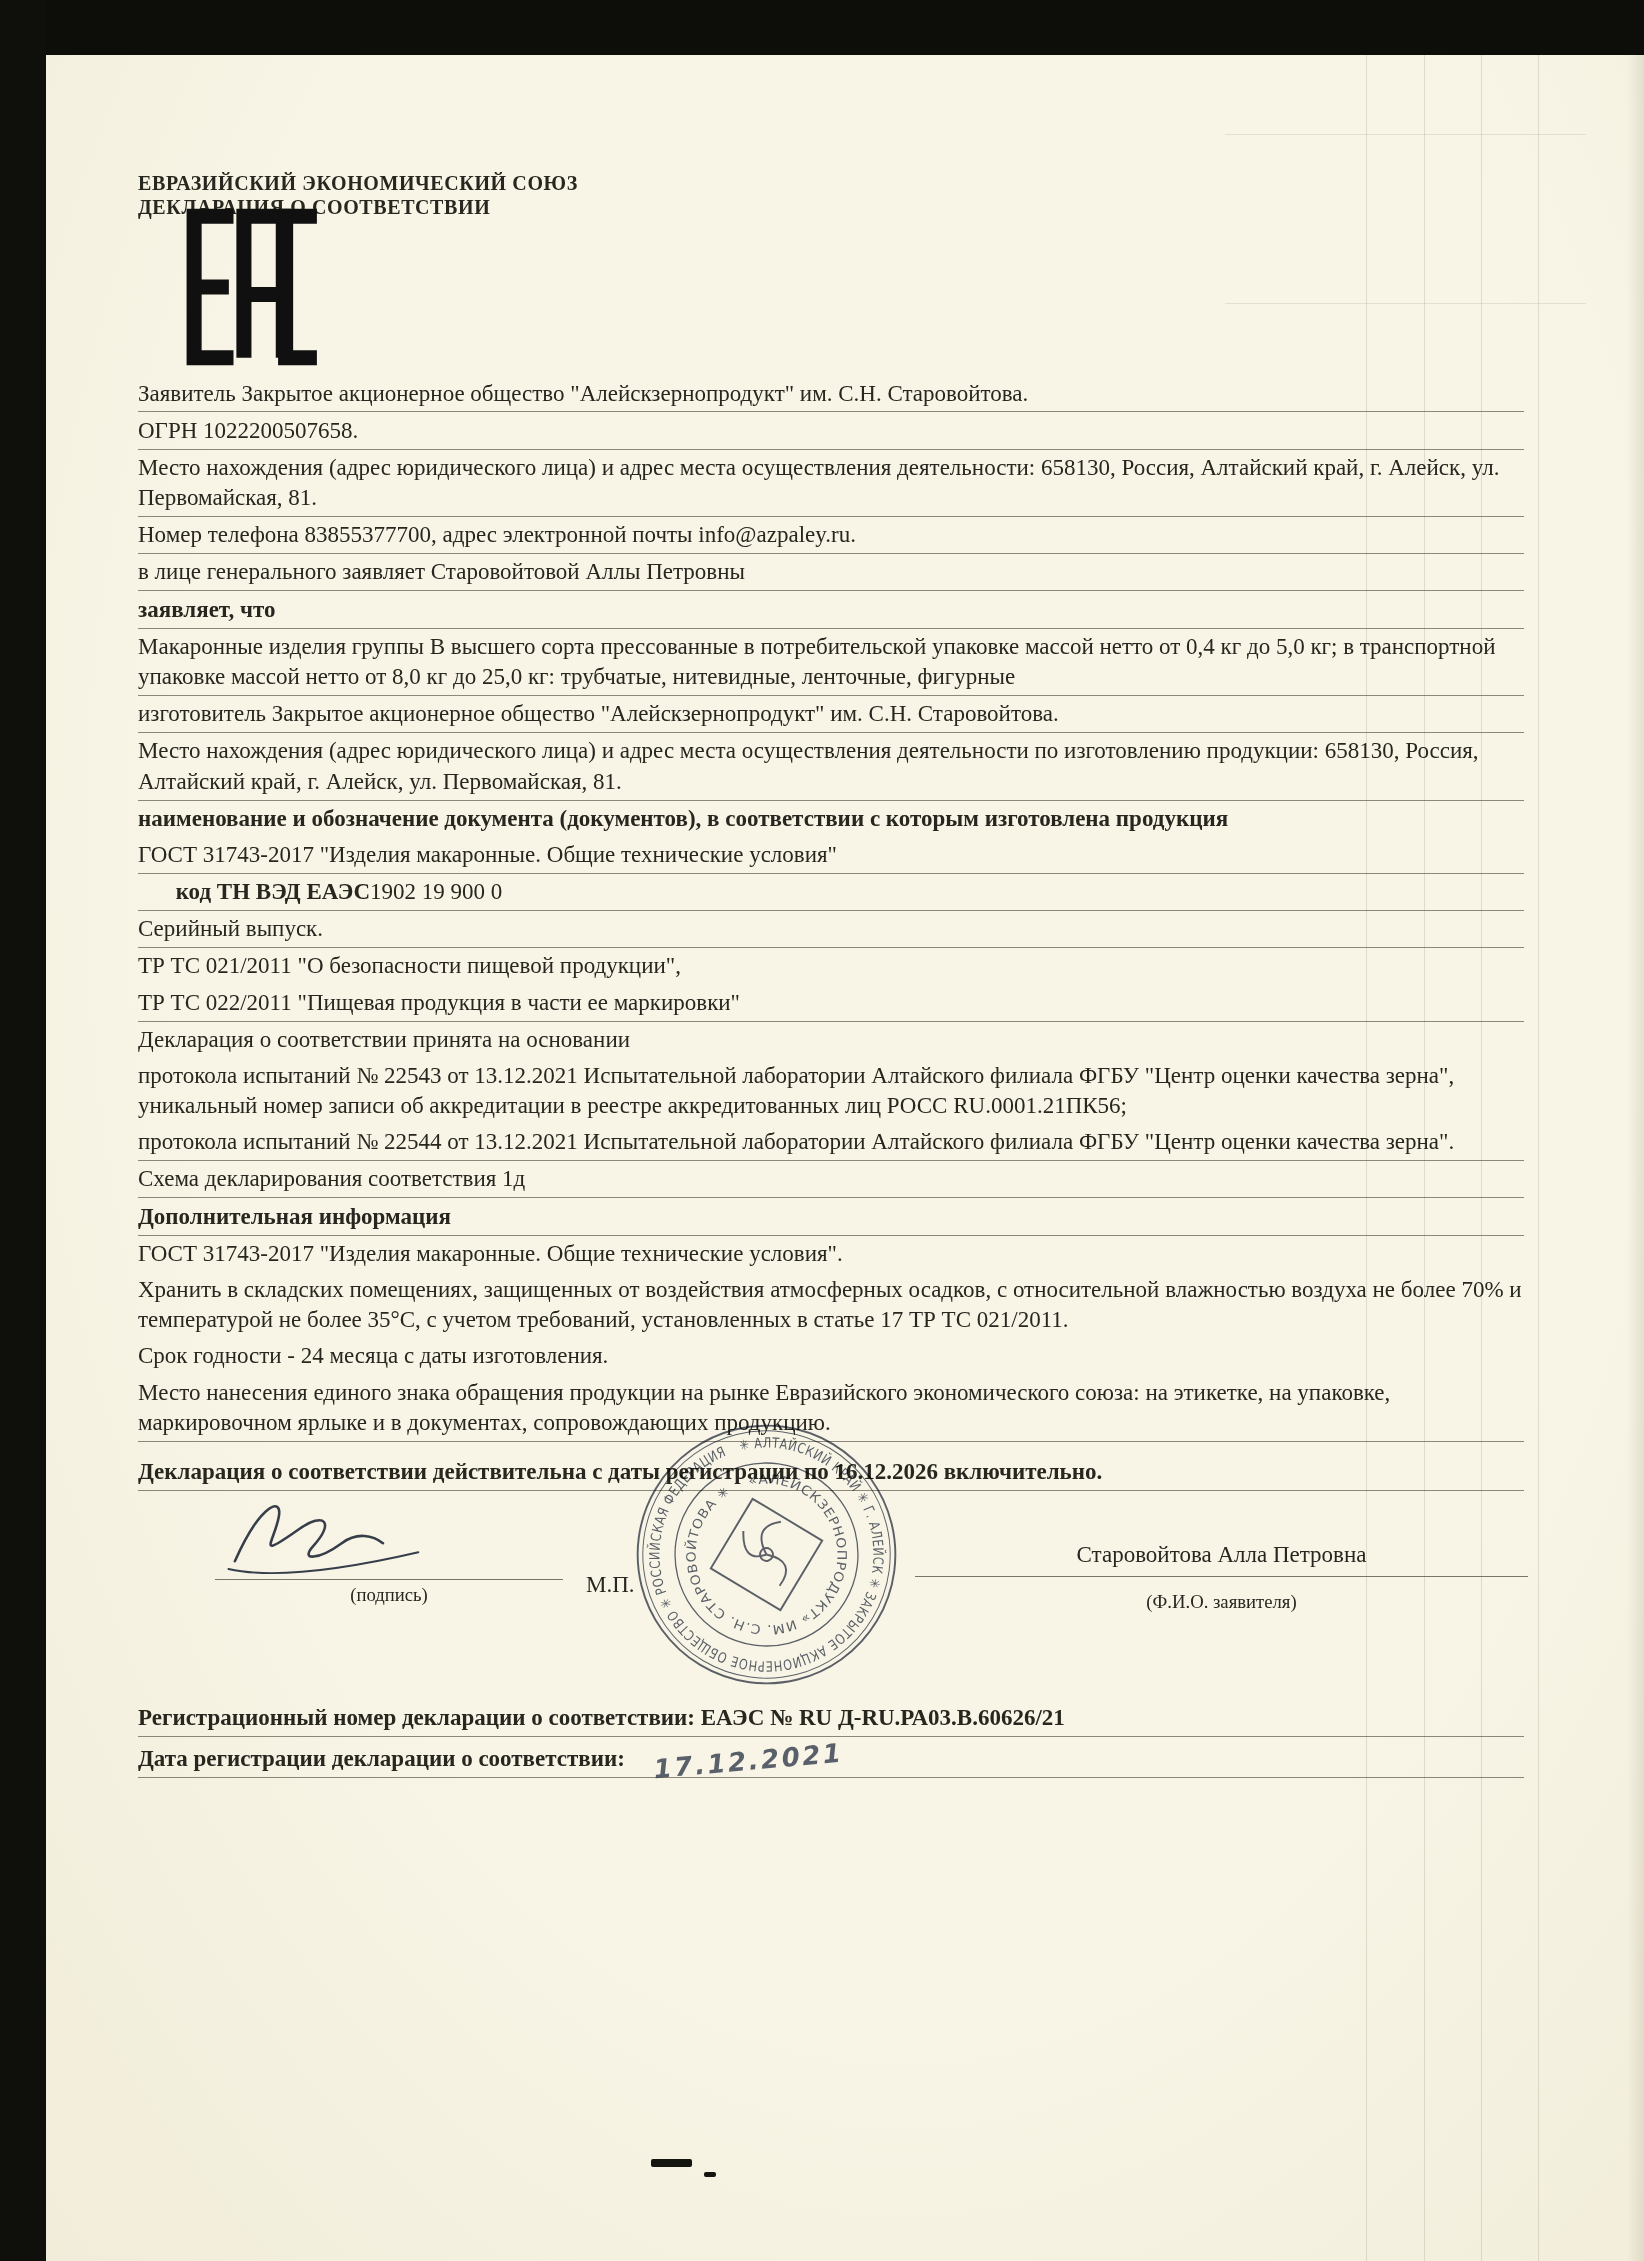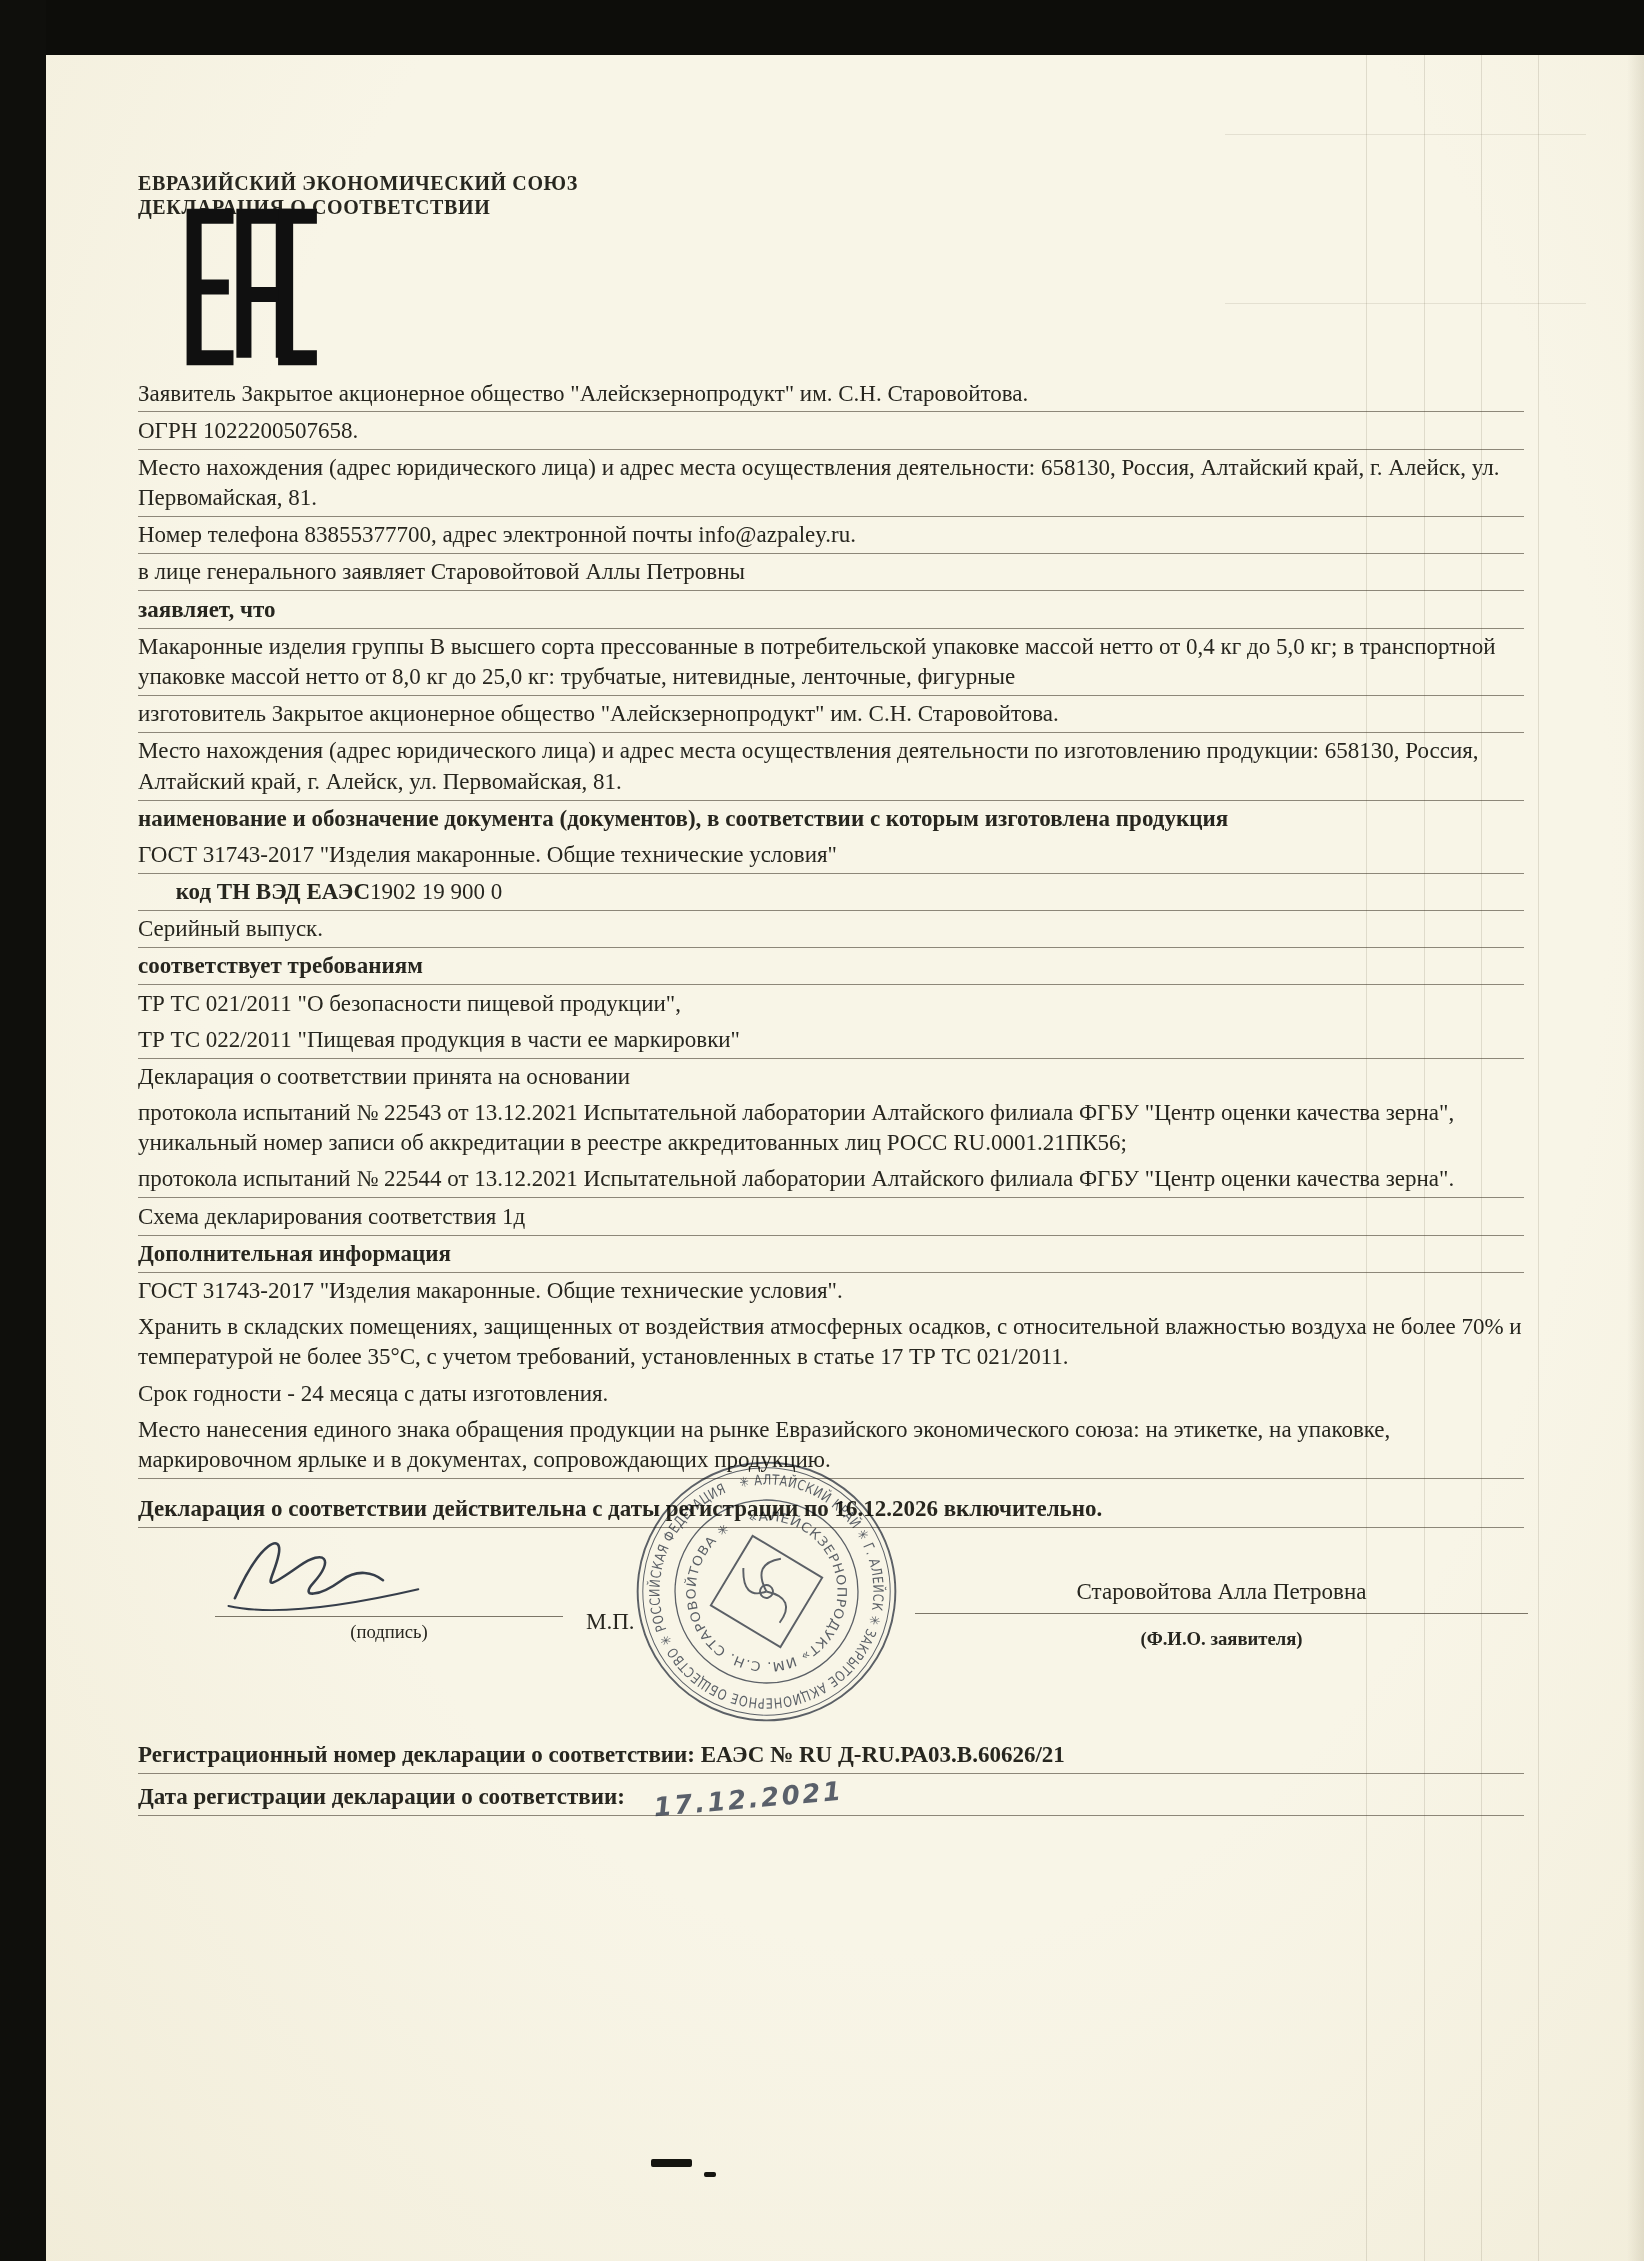--- a/index.html
+++ b/index.html
@@ -24,21 +24,21 @@
   .b{font-weight:bold;}
   .row{display:flex;text-align:right;}
   .row .lbl{width:232px;flex:none;}
   .gap-top{margin-top:15.5px;}
 
   .sigblock{position:relative;height:203px;margin-top:9px;}
   .sig-svg{position:absolute;left:84px;top:-16px;}
   .mp{position:absolute;left:448px;top:70px;font-weight:normal;}
   .fio{position:absolute;left:777px;top:40px;width:613px;text-align:center;
        border-bottom:1.3px solid rgba(70,62,48,0.7);padding-bottom:5.2px;}
-  .fio-label{position:absolute;left:777px;top:90px;width:613px;text-align:center;font-size:18.7px;font-weight:bold;}
+  .fio-label{position:absolute;left:777px;top:90px;width:613px;text-align:center;font-size:18.7px;}
   .podpis{position:absolute;left:77px;top:79px;width:348px;border-top:1.3px solid rgba(70,62,48,0.7);
        text-align:center;font-size:18.7px;padding-top:2.6px;}
   .stamp{position:absolute;left:490px;top:-84px;transform:rotate(-14deg);opacity:.82;mix-blend-mode:multiply;}
   .stamp text{fill:#3a4252;font-family:"DejaVu Sans", sans-serif;}
 
   .hand{font-family:"DejaVu Sans", sans-serif;font-style:italic;display:inline-block;
         transform:rotate(-5deg) translateY(3.9px);margin-left:22px;color:#333c4c;
         font-size:26px;letter-spacing:2.6px;opacity:.8;}
 </style>
 </head>
@@ -83,21 +83,20 @@
       <p class="p u">Макаронные изделия группы В высшего сорта прессованные в потребительской упаковке массой нетто от 0,4 кг до 5,0 кг; в транспортной упаковке массой нетто от 8,0 кг до 25,0 кг: трубчатые, нитевидные, ленточные, фигурные</p>
       <p class="p u">изготовитель Закрытое акционерное общество "Алейскзернопродукт" им. С.Н. Старовойтова.</p>
       <p class="p u">Место нахождения (адрес юридического лица) и адрес места осуществления деятельности по изготовлению продукции: 658130, Россия, Алтайский край, г. Алейск, ул. Первомайская, 81.</p>
       <p class="p b">наименование и обозначение документа (документов), в соответствии с которым изготовлена продукция</p>
       <p class="p u">ГОСТ 31743-2017 "Изделия макаронные. Общие технические условия"</p>
       <p class="p u row">
         <span class="lbl b">код ТН ВЭД ЕАЭС</span>
         <span>1902 19 900 0</span>
       </p>
       <p class="p u">Серийный выпуск.</p>
-      <p class="p u b">соответствует требованиям</p>
       <p class="p">ТР ТС 021/2011 "О безопасности пищевой продукции",</p>
       <p class="p u">ТР ТС 022/2011 "Пищевая продукция в части ее маркировки"</p>
       <p class="p">Декларация о соответствии принята на основании</p>
       <p class="p">протокола испытаний № 22543 от 13.12.2021 Испытательной лаборатории Алтайского филиала ФГБУ "Центр оценки качества зерна", уникальный номер записи об аккредитации в реестре аккредитованных лиц РОСС RU.0001.21ПК56;</p>
       <p class="p u">протокола испытаний № 22544 от 13.12.2021 Испытательной лаборатории Алтайского филиала ФГБУ "Центр оценки качества зерна".</p>
       <p class="p u">Схема декларирования соответствия 1д</p>
       <p class="p u b">Дополнительная информация</p>
       <p class="p">ГОСТ 31743-2017 "Изделия макаронные. Общие технические условия".</p>
       <p class="p">Хранить в складских помещениях, защищенных от воздействия атмосферных осадков, с относительной влажностью воздуха не более 70% и температурой не более 35°С, с учетом требований, установленных в статье 17 ТР ТС 021/2011.</p>
       <p class="p">Срок годности - 24 месяца с даты изготовления.</p>

